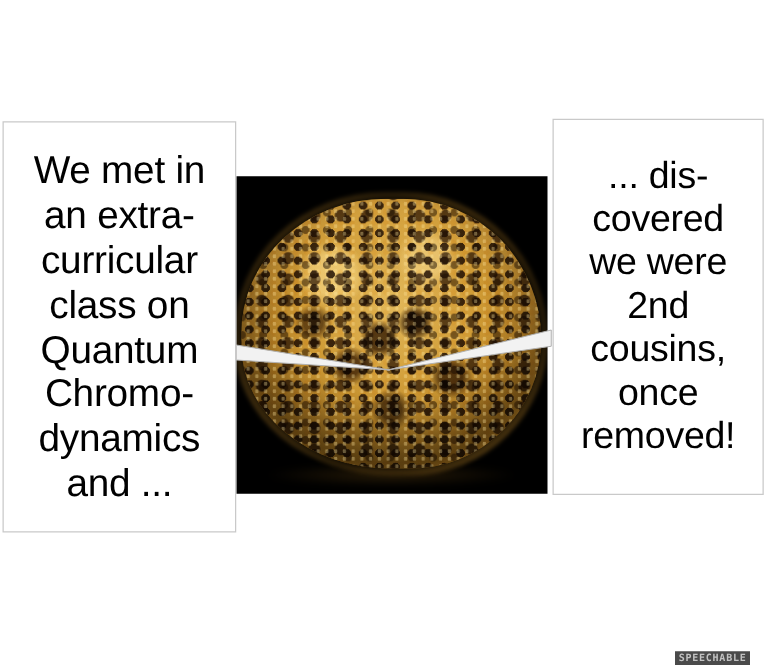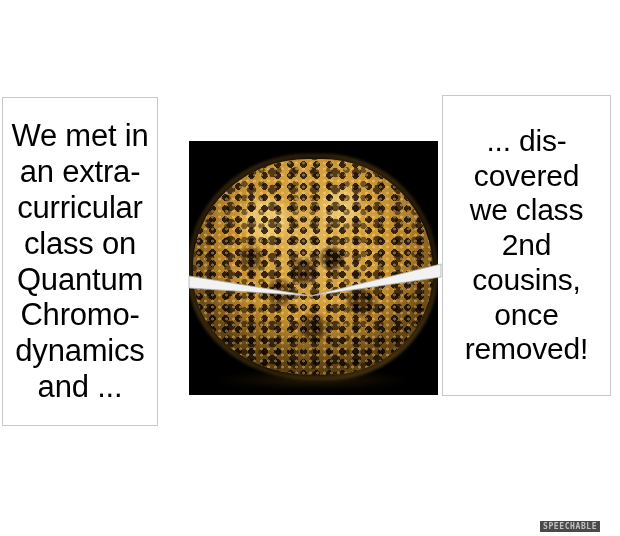--- a/index.html
+++ b/index.html
@@ -105,21 +105,21 @@
     border: 1px solid #c9c9c9;
     box-sizing: border-box;
     display: flex;
     align-items: center;
     justify-content: center;
     z-index: 5;
   }
   .bubble-left {
     left: 2px;
     top: 97px;
-    width: 156px;
+    width: 187px;
     height: 329px;
   }
   .bubble-right {
     left: 442px;
     top: 95px;
     width: 169px;
     height: 301px;
   }
   .bubble-text {
     width: 100%;
@@ -189,21 +189,21 @@
 class on
 Quantum
 Chromo-
 dynamics
 and ...</div>
   </div>
 
   <div class="bubble bubble-right">
     <div class="bubble-text">... dis-
 covered
-we class
+we were
 2nd
 cousins,
 once
 removed!</div>
   </div>
 
   <div class="watermark">SPEECHABLE</div>
 
 </div>
 

